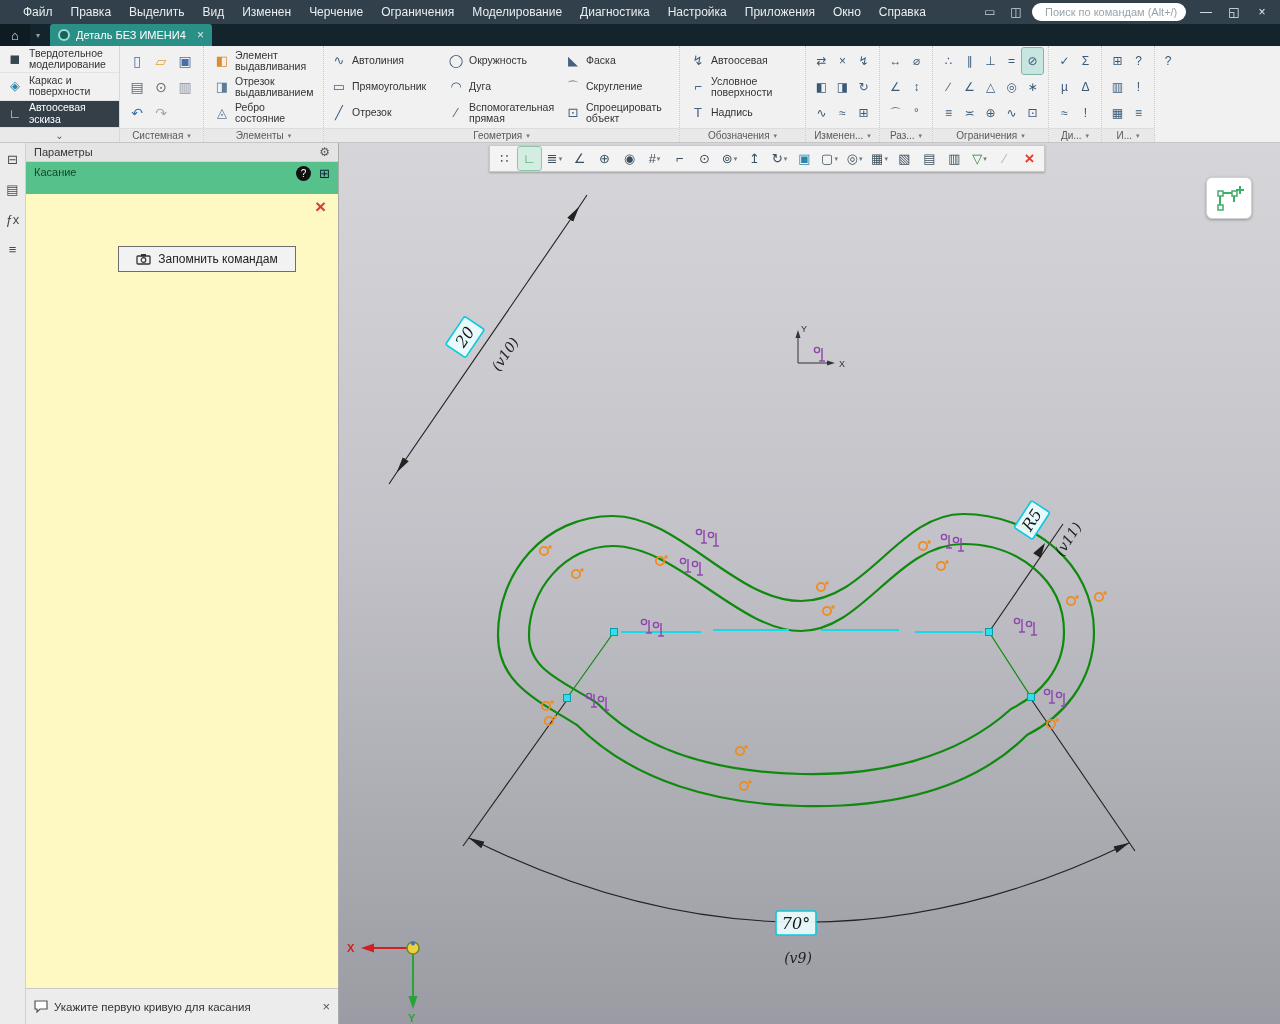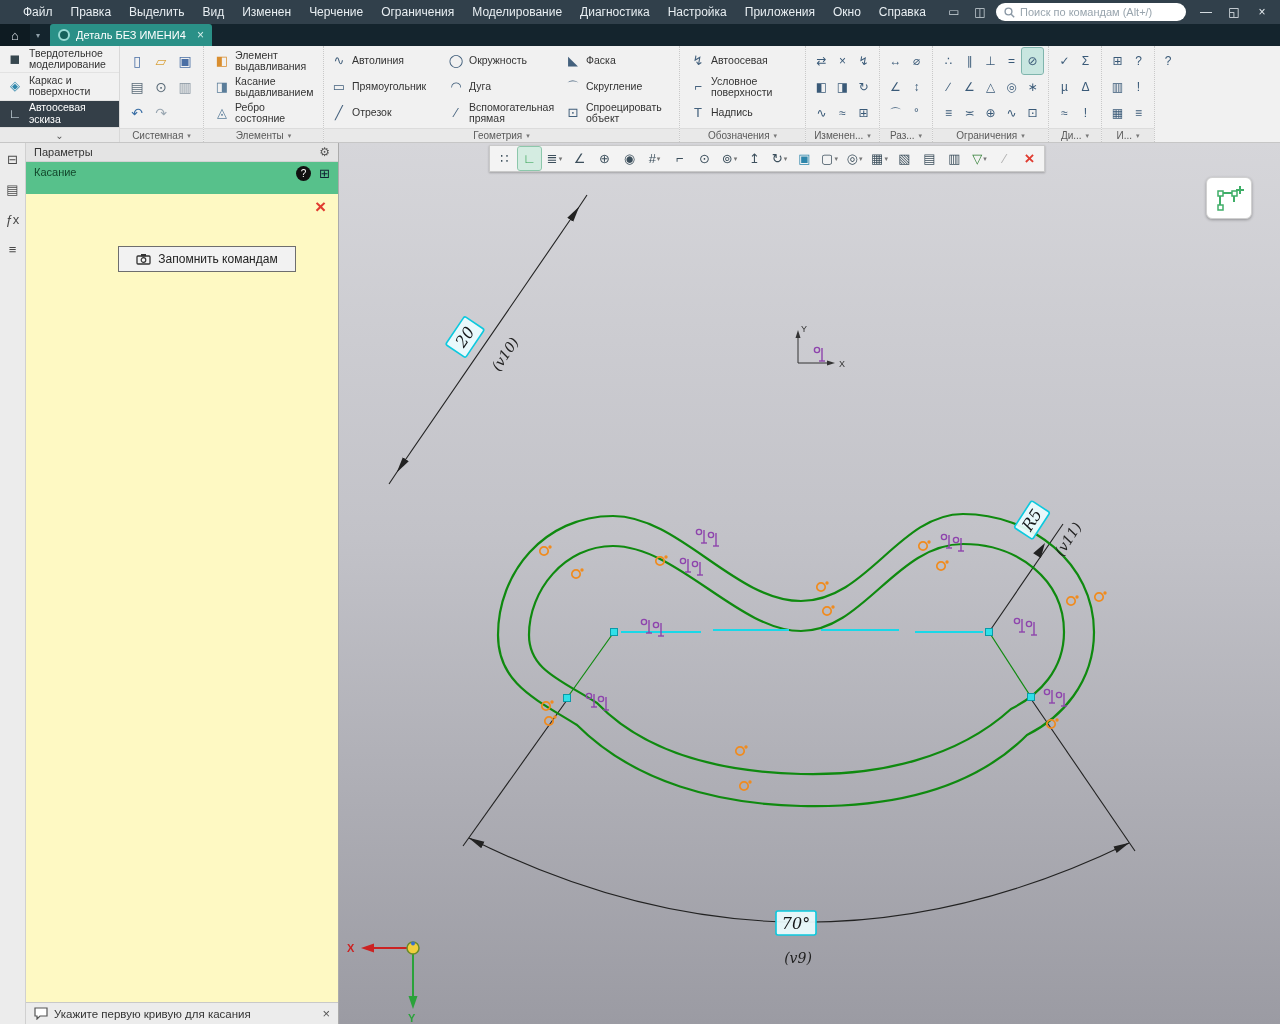--- a/index.html
+++ b/index.html
@@ -6,21 +6,21 @@
   body { font-family:"Liberation Sans","DejaVu Sans",sans-serif; font-size:12px; }
   #app { position:relative; width:1280px; height:1024px; overflow:hidden; background:#f0f0f0; }
 
   
   .menubar { position:absolute; top:0; left:0; right:0; height:24px; background:#31404b;
              display:flex; align-items:center; color:#e8eef2; }
   .menu-items { display:flex; align-items:center; height:100%; padding-left:14px; }
   .menu-item { padding:0 9px; line-height:24px; cursor:default; font-size:12px; }
   .menubar-right { margin-left:auto; display:flex; align-items:center; gap:6px; padding-right:4px; }
   .mb-ico { width:20px; text-align:center; font-size:12px; color:#cdd6dc; }
-  .search-box { width:190px; height:18px; background:#fff; border-radius:9px; display:flex;
+  .search-box { width:154px; height:18px; background:#fff; border-radius:9px; display:flex;
                 align-items:center; gap:5px; padding:0 8px; }
   .search-box input { border:none; outline:none; width:150px; font-size:11px; color:#444;
                       font-family:"Liberation Sans",sans-serif; background:transparent; }
   .search-box input::placeholder { color:#98a4ad; }
   .win-controls { display:flex; }
   .win-btn { width:28px; height:24px; display:flex; align-items:center; justify-content:center;
              font-size:12px; color:#e8eef2; }
 
   
   .tabbar { position:absolute; top:24px; left:0; right:0; height:22px; background:#14242d;
@@ -86,21 +86,21 @@
   .red-x { color:#e03c31; font-size:19px; font-weight:bold; line-height:1; cursor:default; }
   .object-row { margin-top:16px; display:flex; align-items:center; padding-left:30px; }
   .object-row label { width:58px; text-align:right; margin-right:4px; color:#333; font-size:12px; }
   .object-row input { width:176px; height:21px; border:1px solid #9a9a9a; background:#fff;
                       padding:0 5px; font-size:12px; font-style:italic; color:#777;
                       font-family:"Liberation Sans",sans-serif; }
   .object-row input::placeholder { color:#8a8a8a; font-style:italic; }
   .remember-btn { margin:28px 0 0 92px; width:178px; height:26px; border:1px solid #6e6e6e;
                   background:#f2f2f2; display:flex; align-items:center; justify-content:center; gap:7px;
                   font-size:12px; color:#222; cursor:default; }
-  .p-status { margin-top:auto; height:22px; background:#ececec; border-top:1px solid #c9c9c9;
+  .p-status { margin-top:auto; height:36px; background:#ececec; border-top:1px solid #c9c9c9;
               display:flex; align-items:center; gap:6px; padding:0 8px; color:#333; font-size:11.5px; }
   .p-status .sx { margin-left:auto; color:#555; font-size:13px; }
 
   
   .canvas { flex:1; position:relative; background:linear-gradient(#d6d6da 0%, #c2c2c8 45%, #9b9ba3 100%); overflow:hidden; }
   .canvas svg.sketch { position:absolute; left:0; top:0; }
   .view-toolbar { position:absolute; left:150px; top:2px; height:27px; background:#f3f3f3;
                   border:1px solid #c9c9c9; box-shadow:0 1px 2px rgba(0,0,0,.25); display:flex;
                   align-items:center; padding:0 2px; }
   .tbtn { height:23px; min-width:23px; display:flex; align-items:center; justify-content:center;
@@ -207,21 +207,21 @@
 
     <div class="rgroup" style="width:120px">
       <div class="rgroup-body">
           <div class="vstack">
             <div class="rbtn">
               <span class="gico" style="color: rgb(217, 142, 47);">◧</span>
               <span>Элемент выдавливания</span>
             </div>
             <div class="rbtn">
               <span class="gico" style="color: rgb(90, 125, 154);">◨</span>
-              <span>Касание выдавливанием</span>
+              <span>Отрезок выдавливанием</span>
             </div>
             <div class="rbtn">
               <span class="gico" style="color: rgb(90, 125, 154);">◬</span>
               <span>Ребро состояние</span>
             </div>
           </div>
         </div>
       <div class="rgroup-label">
         <span>Элементы</span>
         <span class="drop">▾</span>

